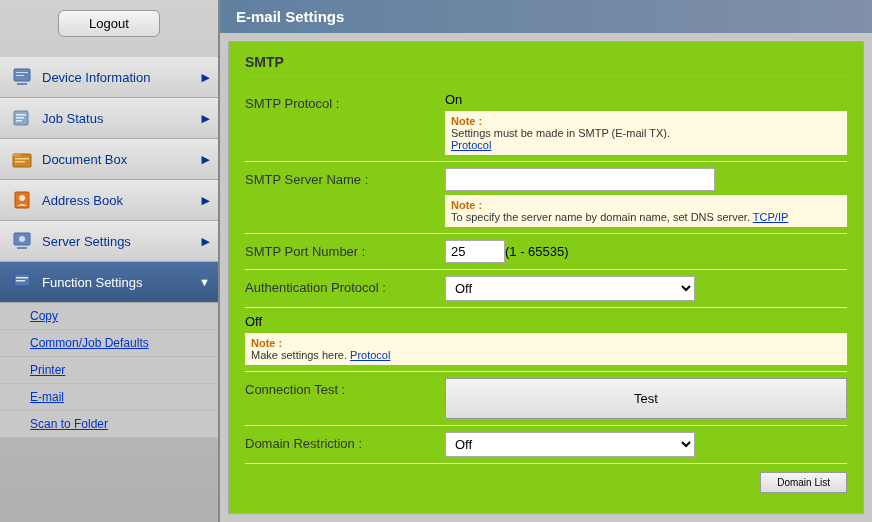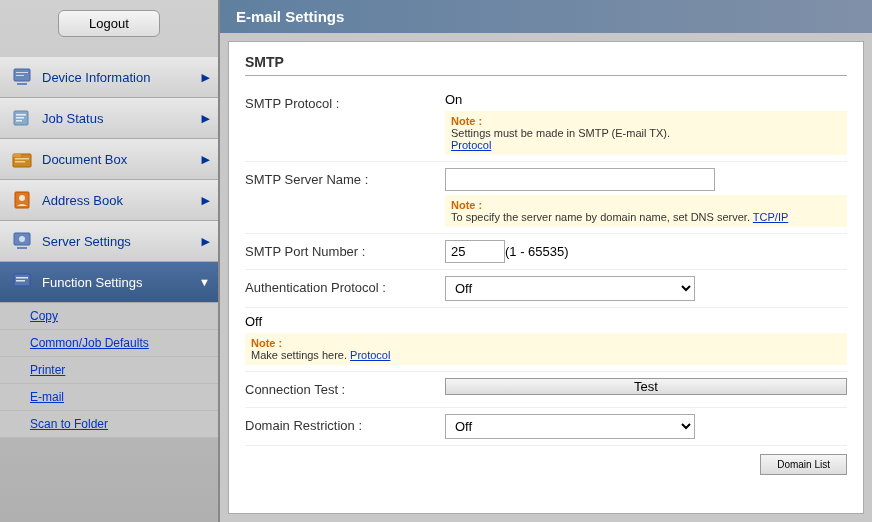--- a/index.html
+++ b/index.html
@@ -105,21 +105,21 @@
     .page-title-bar {
       background: linear-gradient(to right, #6080a0, #8090a8);
       color: white;
       padding: 8px 16px;
       font-size: 15px;
       font-weight: bold;
     }
 
     .content-area {
       flex: 1;
-      background: #ffffff;
+      background: #84cc16;
       margin: 8px;
       padding: 12px 16px;
       overflow-y: auto;
       border: 1px solid #aaa;
     }
 
     .section-title {
       font-size: 14px;
       font-weight: bold;
       color: #333;
@@ -198,21 +198,21 @@
       border: 1px solid #aaa;
       padding: 3px 5px;
       font-size: 13px;
       background: white;
       width: 250px;
     }
 
     .test-btn {
       background: linear-gradient(to bottom, #f5f5f5, #ddd);
       border: 1px solid #999;
-      padding: 0 20px;
+      padding: 12px 20px;
       cursor: pointer;
       font-size: 13px;
     }
 
     .domain-list-btn {
       background: linear-gradient(to bottom, #f5f5f5, #ddd);
       border: 1px solid #999;
       padding: 4px 16px;
       cursor: pointer;
       font-size: 10px;

